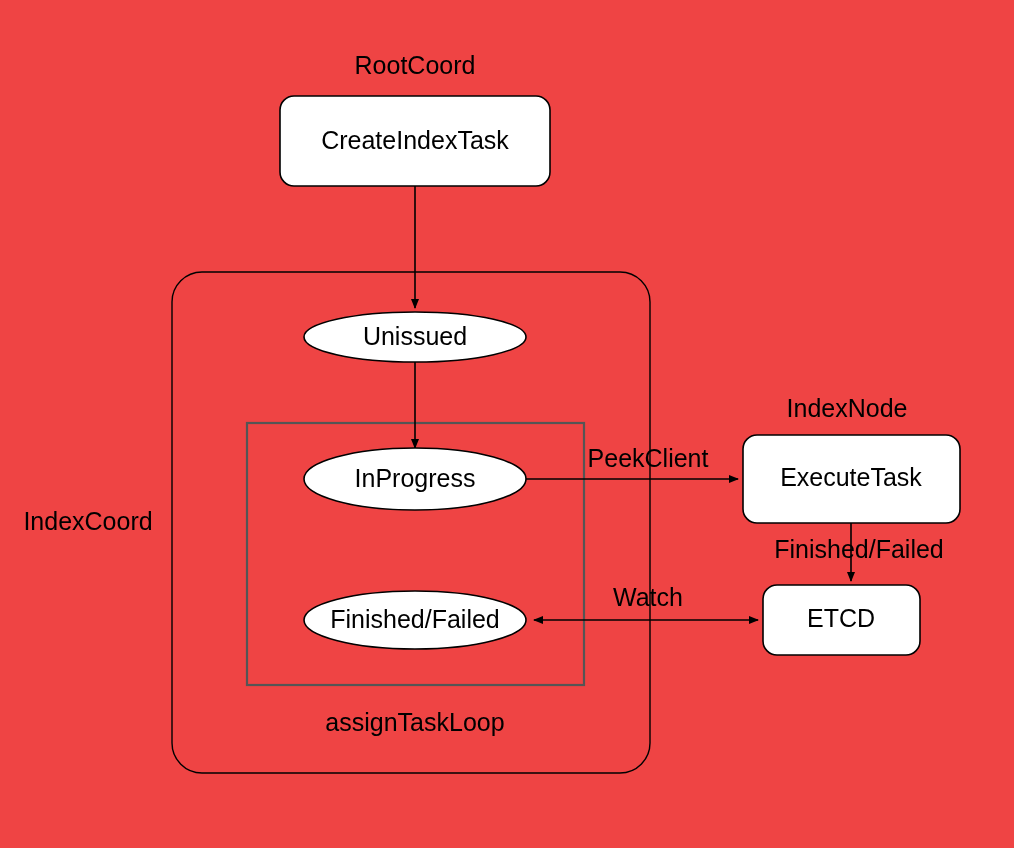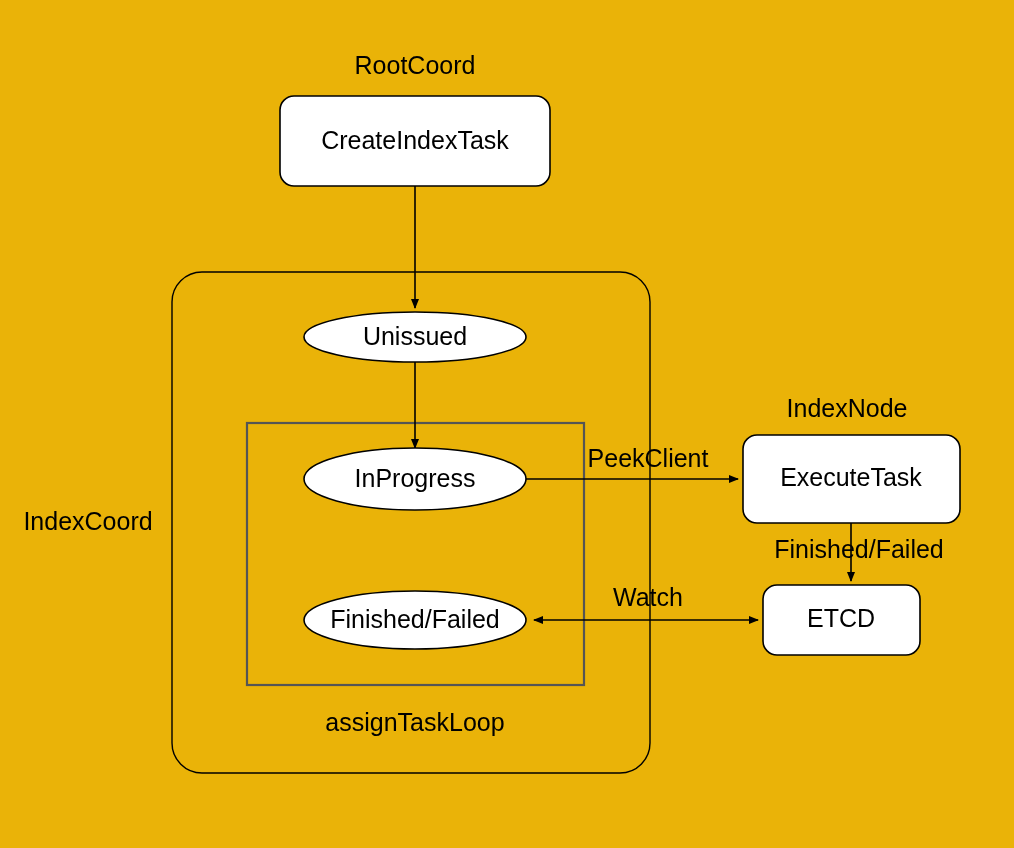--- a/index.html
+++ b/index.html
@@ -4,21 +4,21 @@
 <style>
   html, body {
     margin: 0;
     padding: 0;
     background: #ffffff;
   }
   #canvas {
     position: relative;
     width: 1014px;
     height: 848px;
-    background: #eab308;
+    background: #ef4444;
     font-family: "Liberation Sans", sans-serif;
     overflow: hidden;
   }
   svg.diagram {
     position: absolute;
     left: 0;
     top: 0;
     width: 1014px;
     height: 848px;
   }

